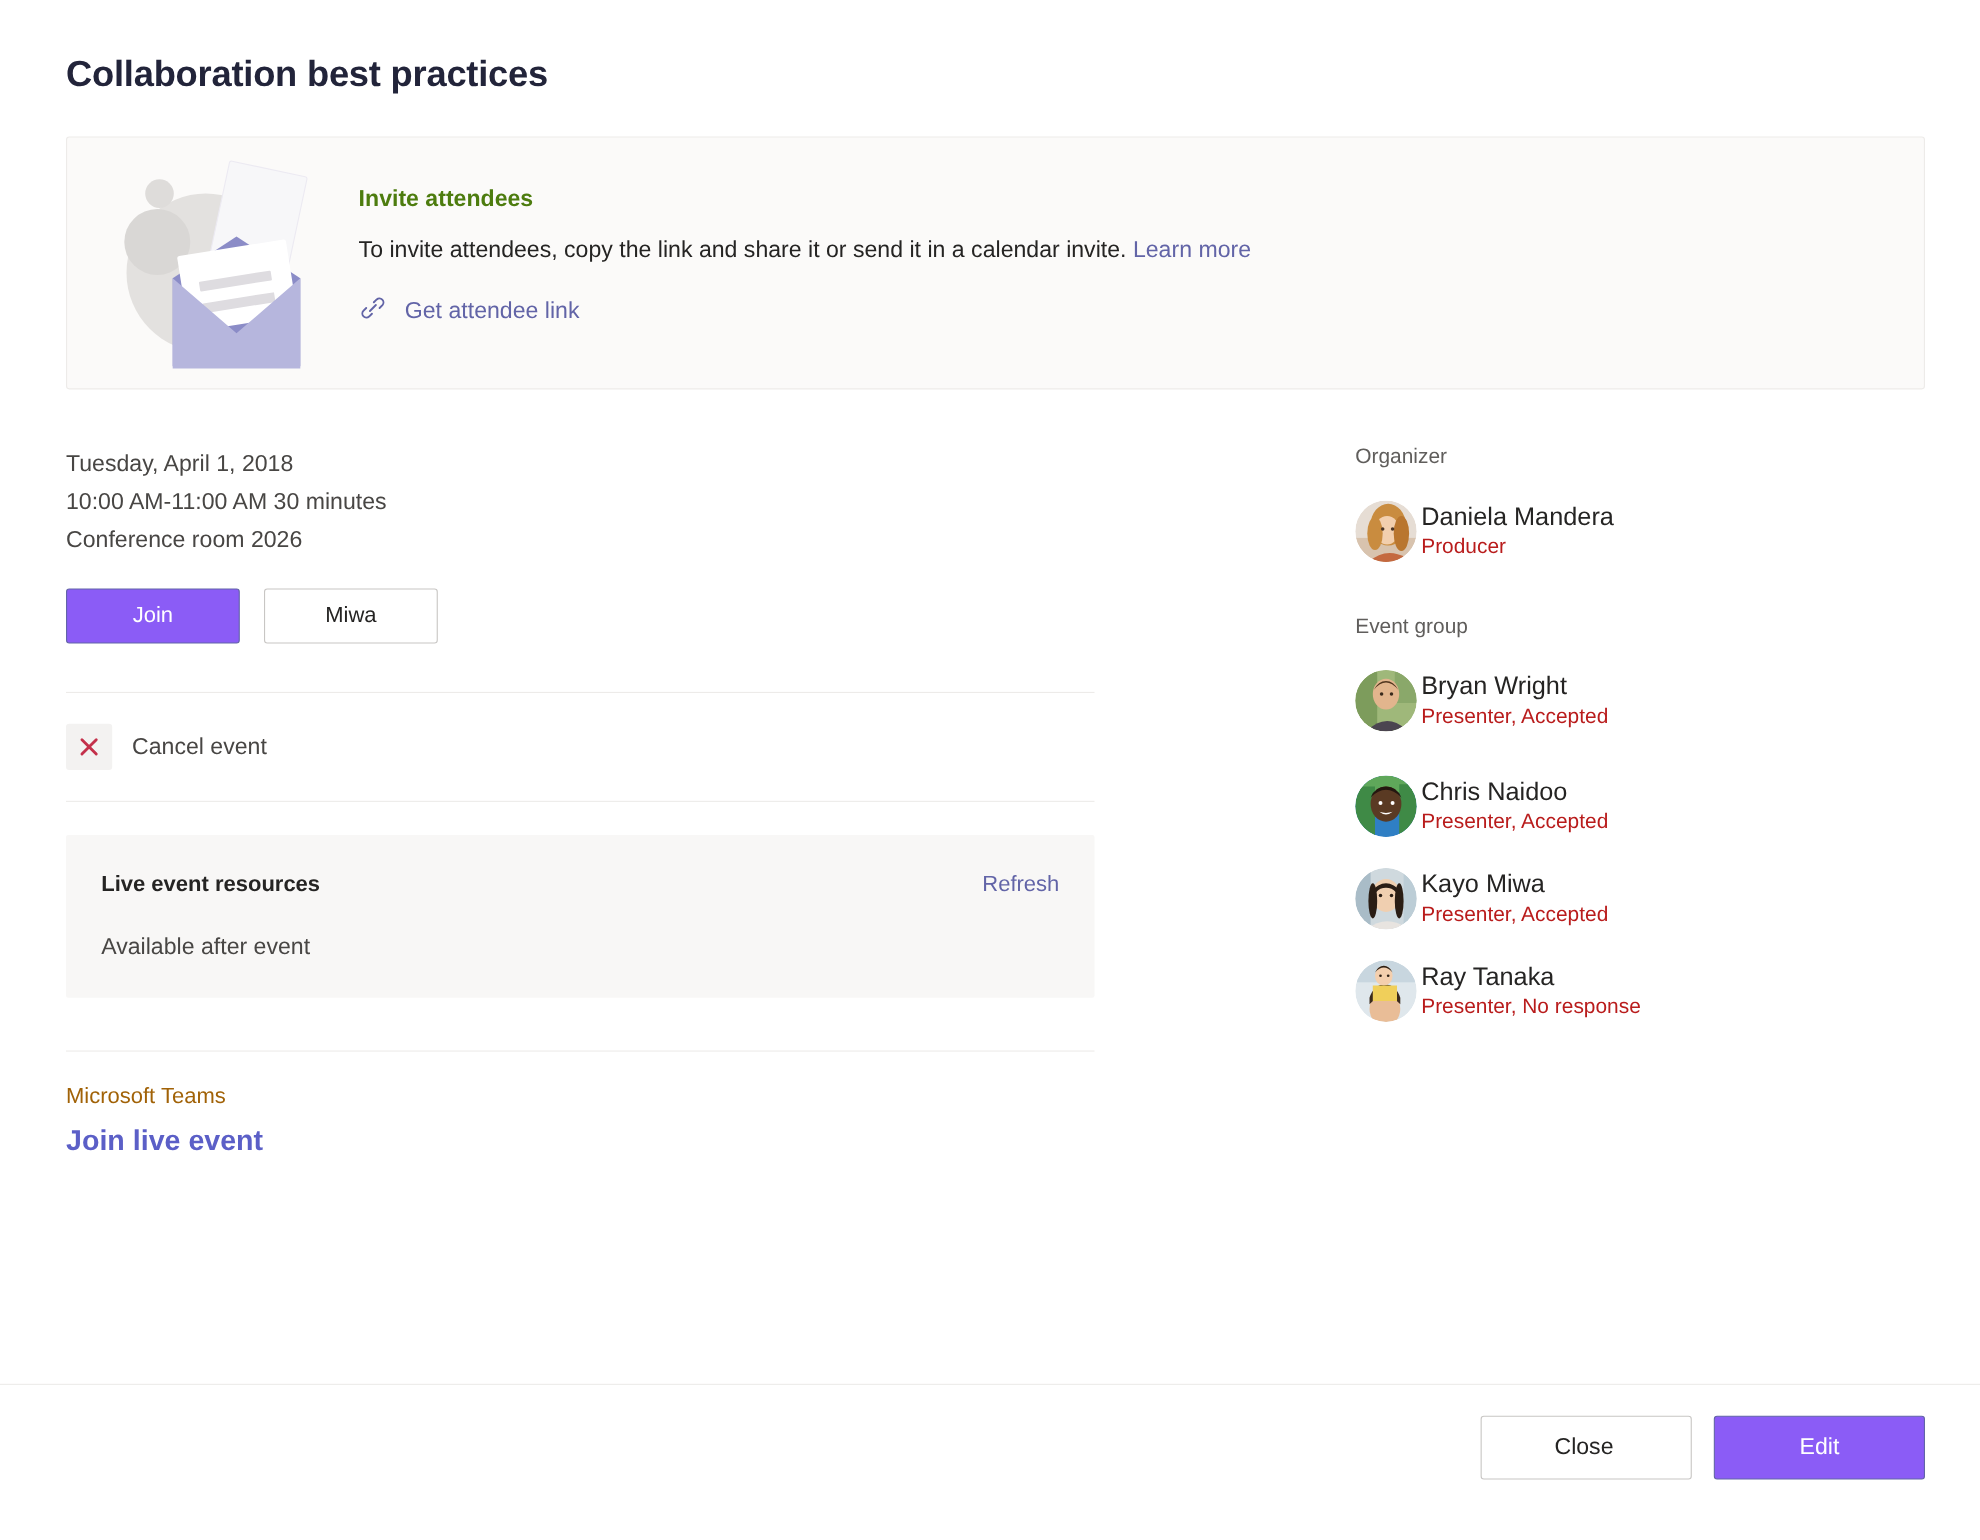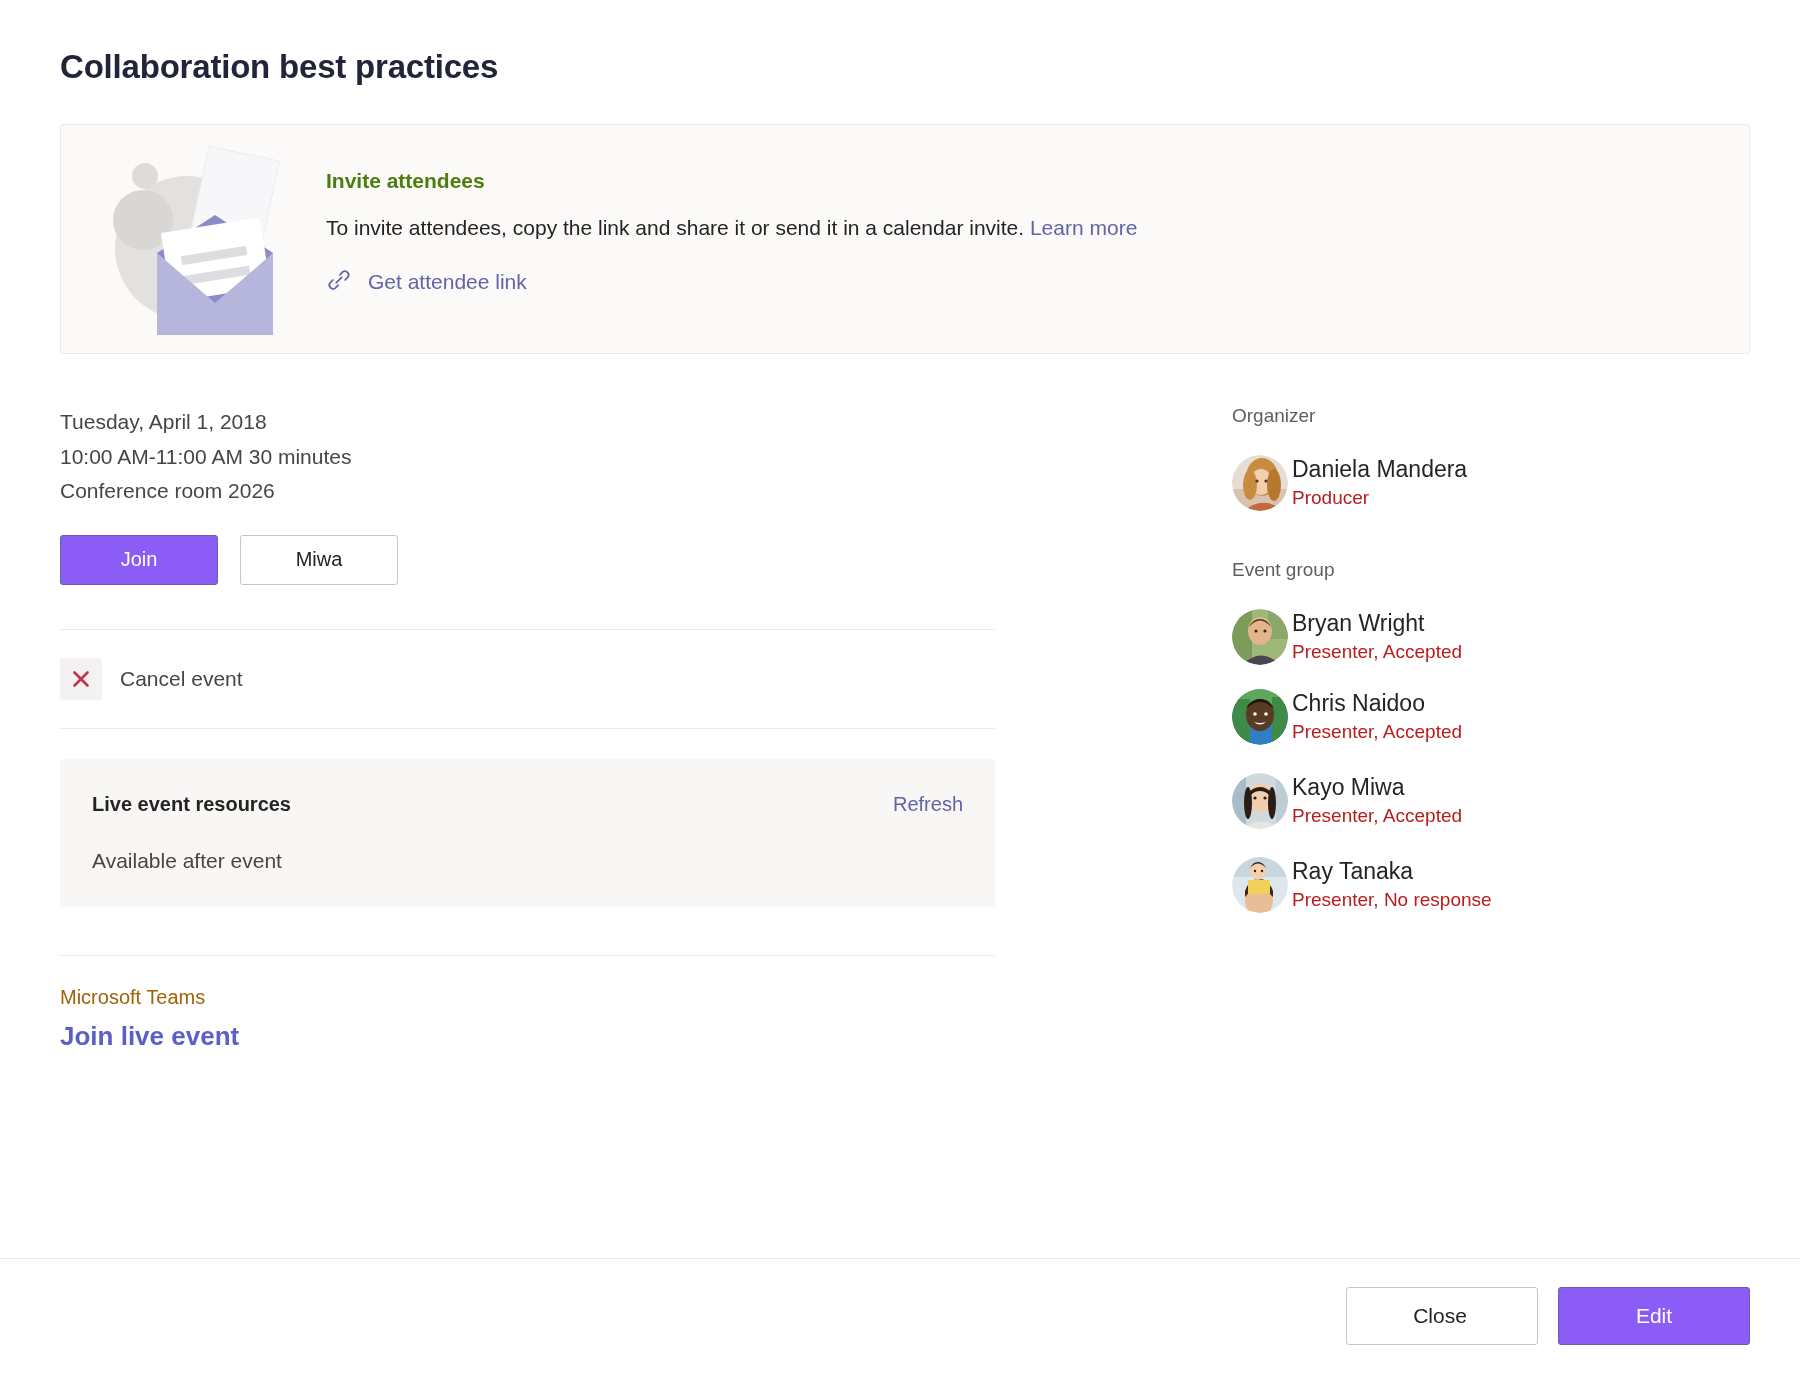--- a/index.html
+++ b/index.html
@@ -224,21 +224,21 @@
             <circle cx="33" cy="22" r="1.6" fill="#3a2a1c"></circle>
           </g>
         </svg>
       </span>
       <span>
         <div class="p-name">Bryan Wright</div>
         <div class="p-role">Presenter, Accepted</div>
       </span>
     </div>
 
-    <div class="person" style="margin-top:24px">
+    <div class="person" style="margin-top:40px">
       <span class="avatar">
         <svg width="56" height="56" viewBox="0 0 56 56">
           <defs>
               <clipPath id="c2">
                 <circle cx="28" cy="28" r="28"></circle>
               </clipPath>
             </defs>
           <g clip-path="url(#c2)">
             <rect width="56" height="56" fill="#2f7fc4"></rect>
             <path d="M0 0 H56 V16 H0 Z" fill="#5fa75a"></path>

